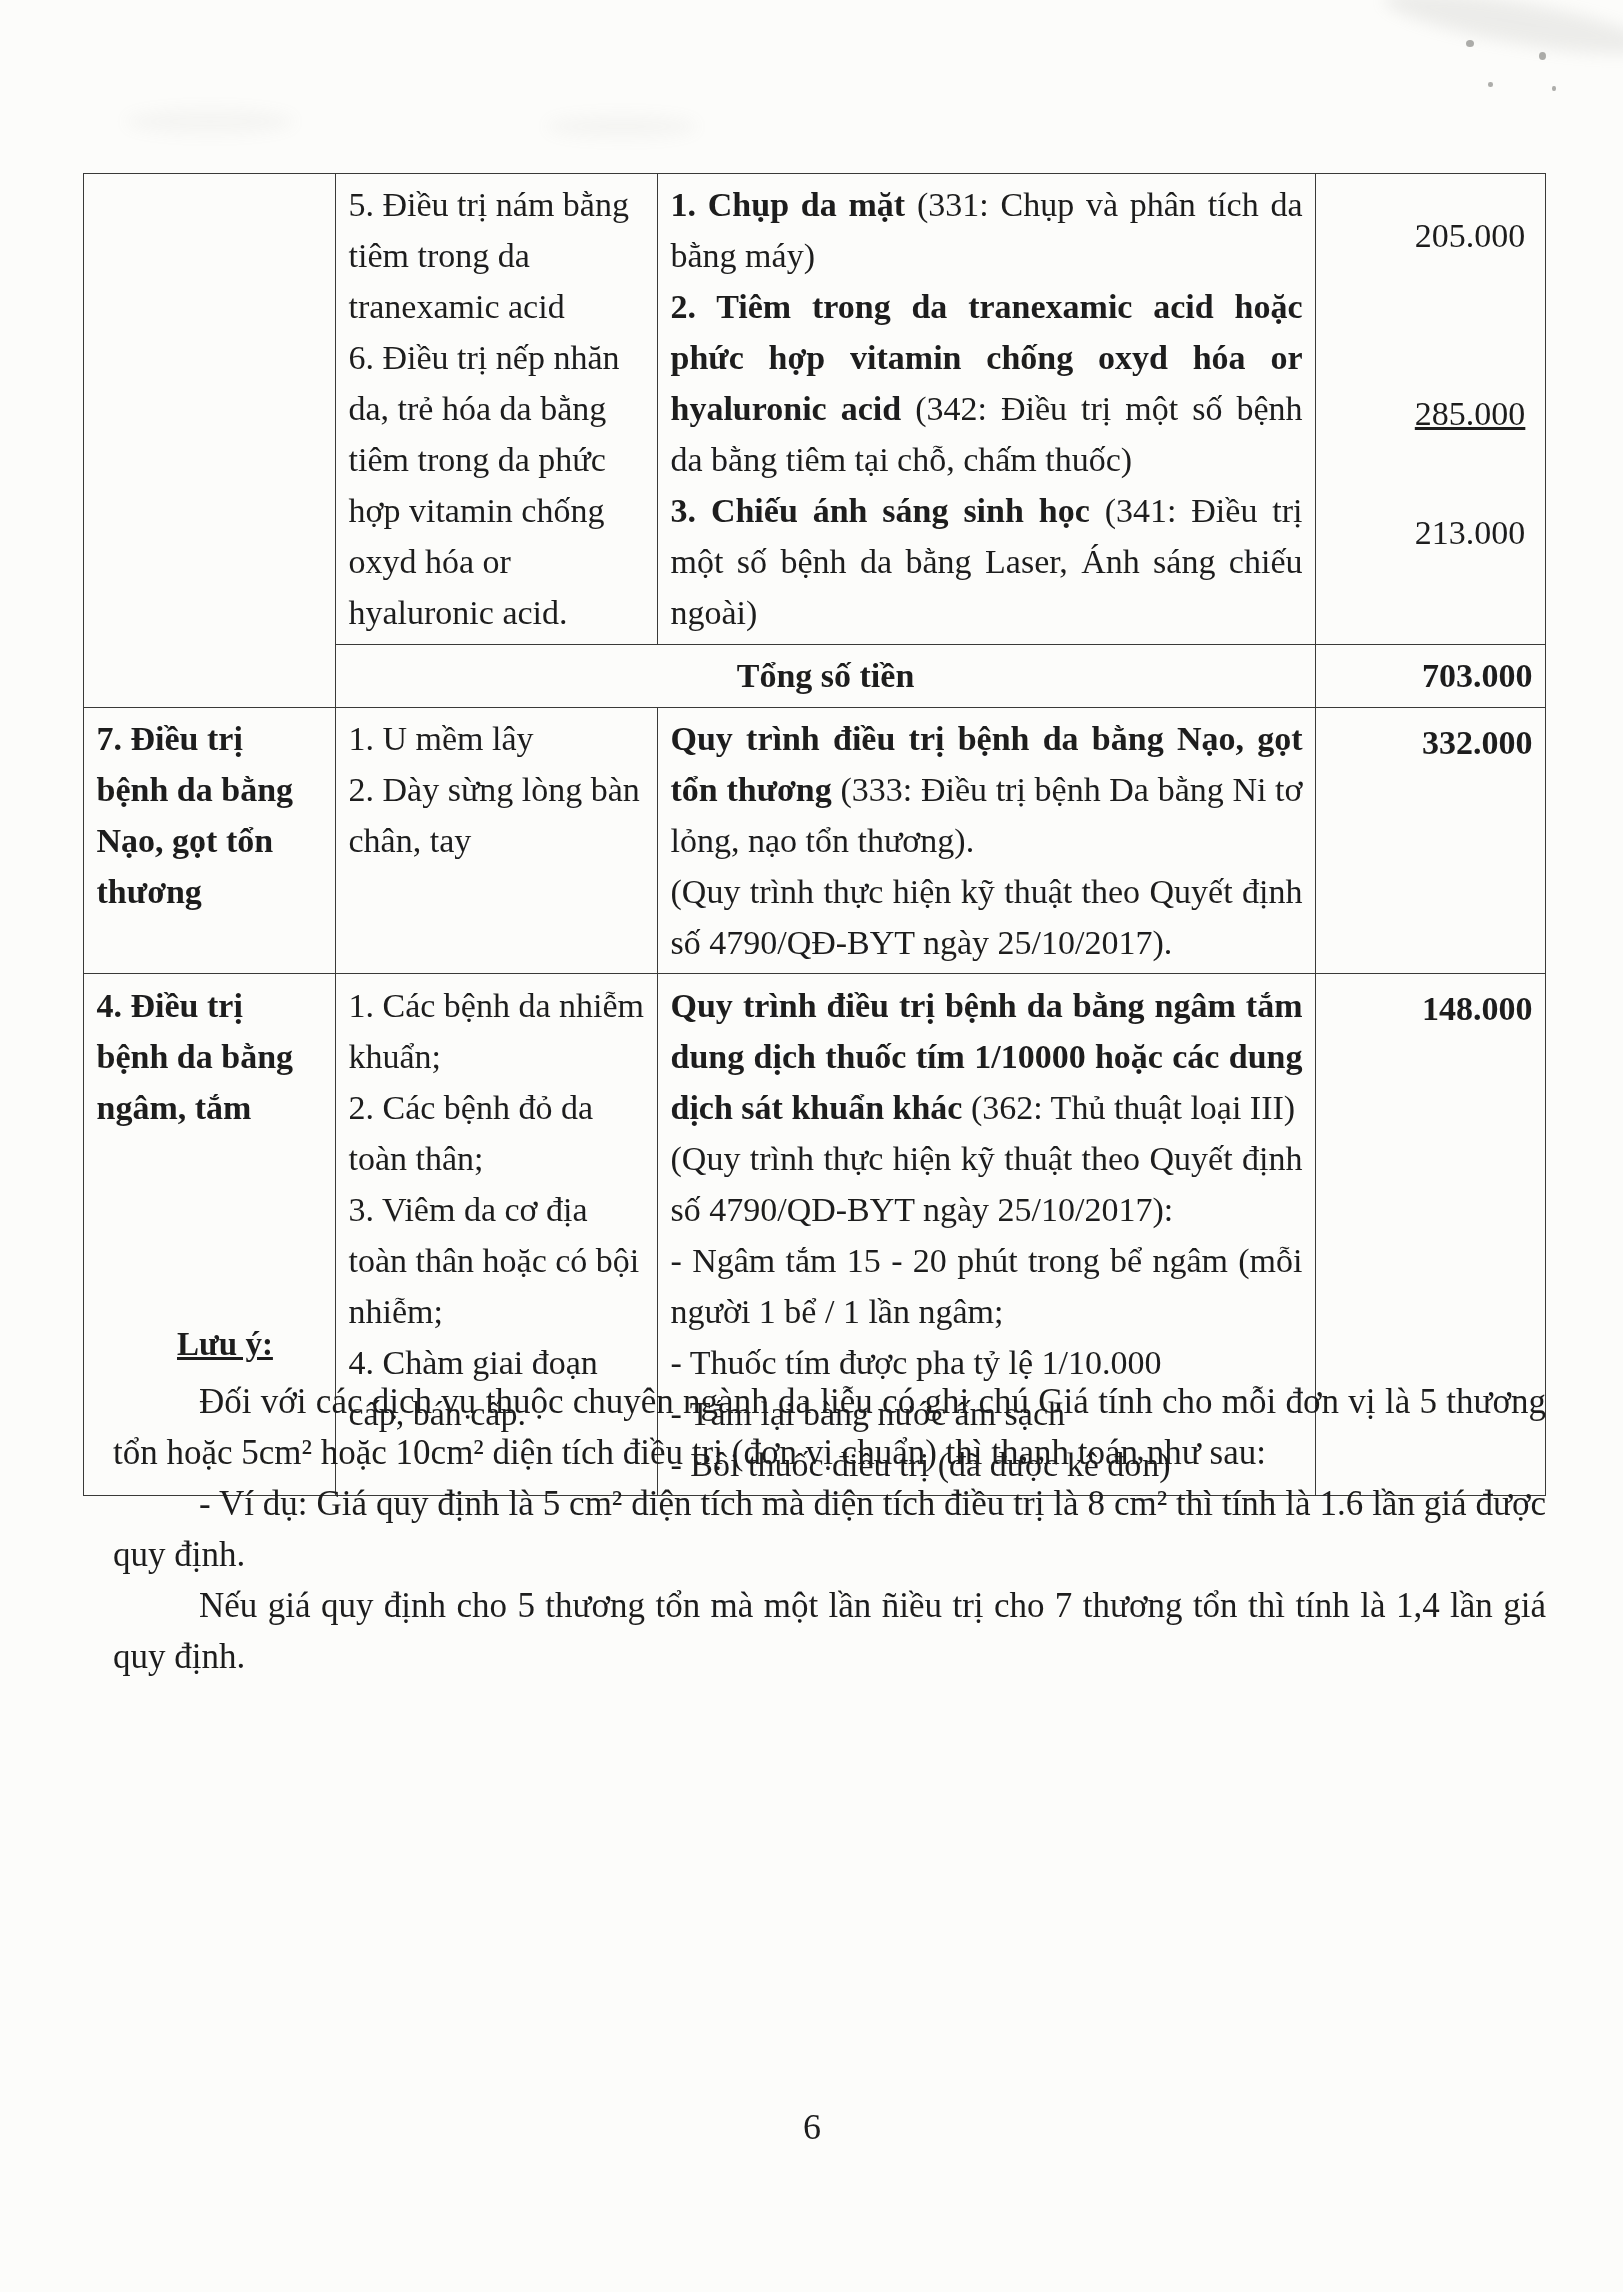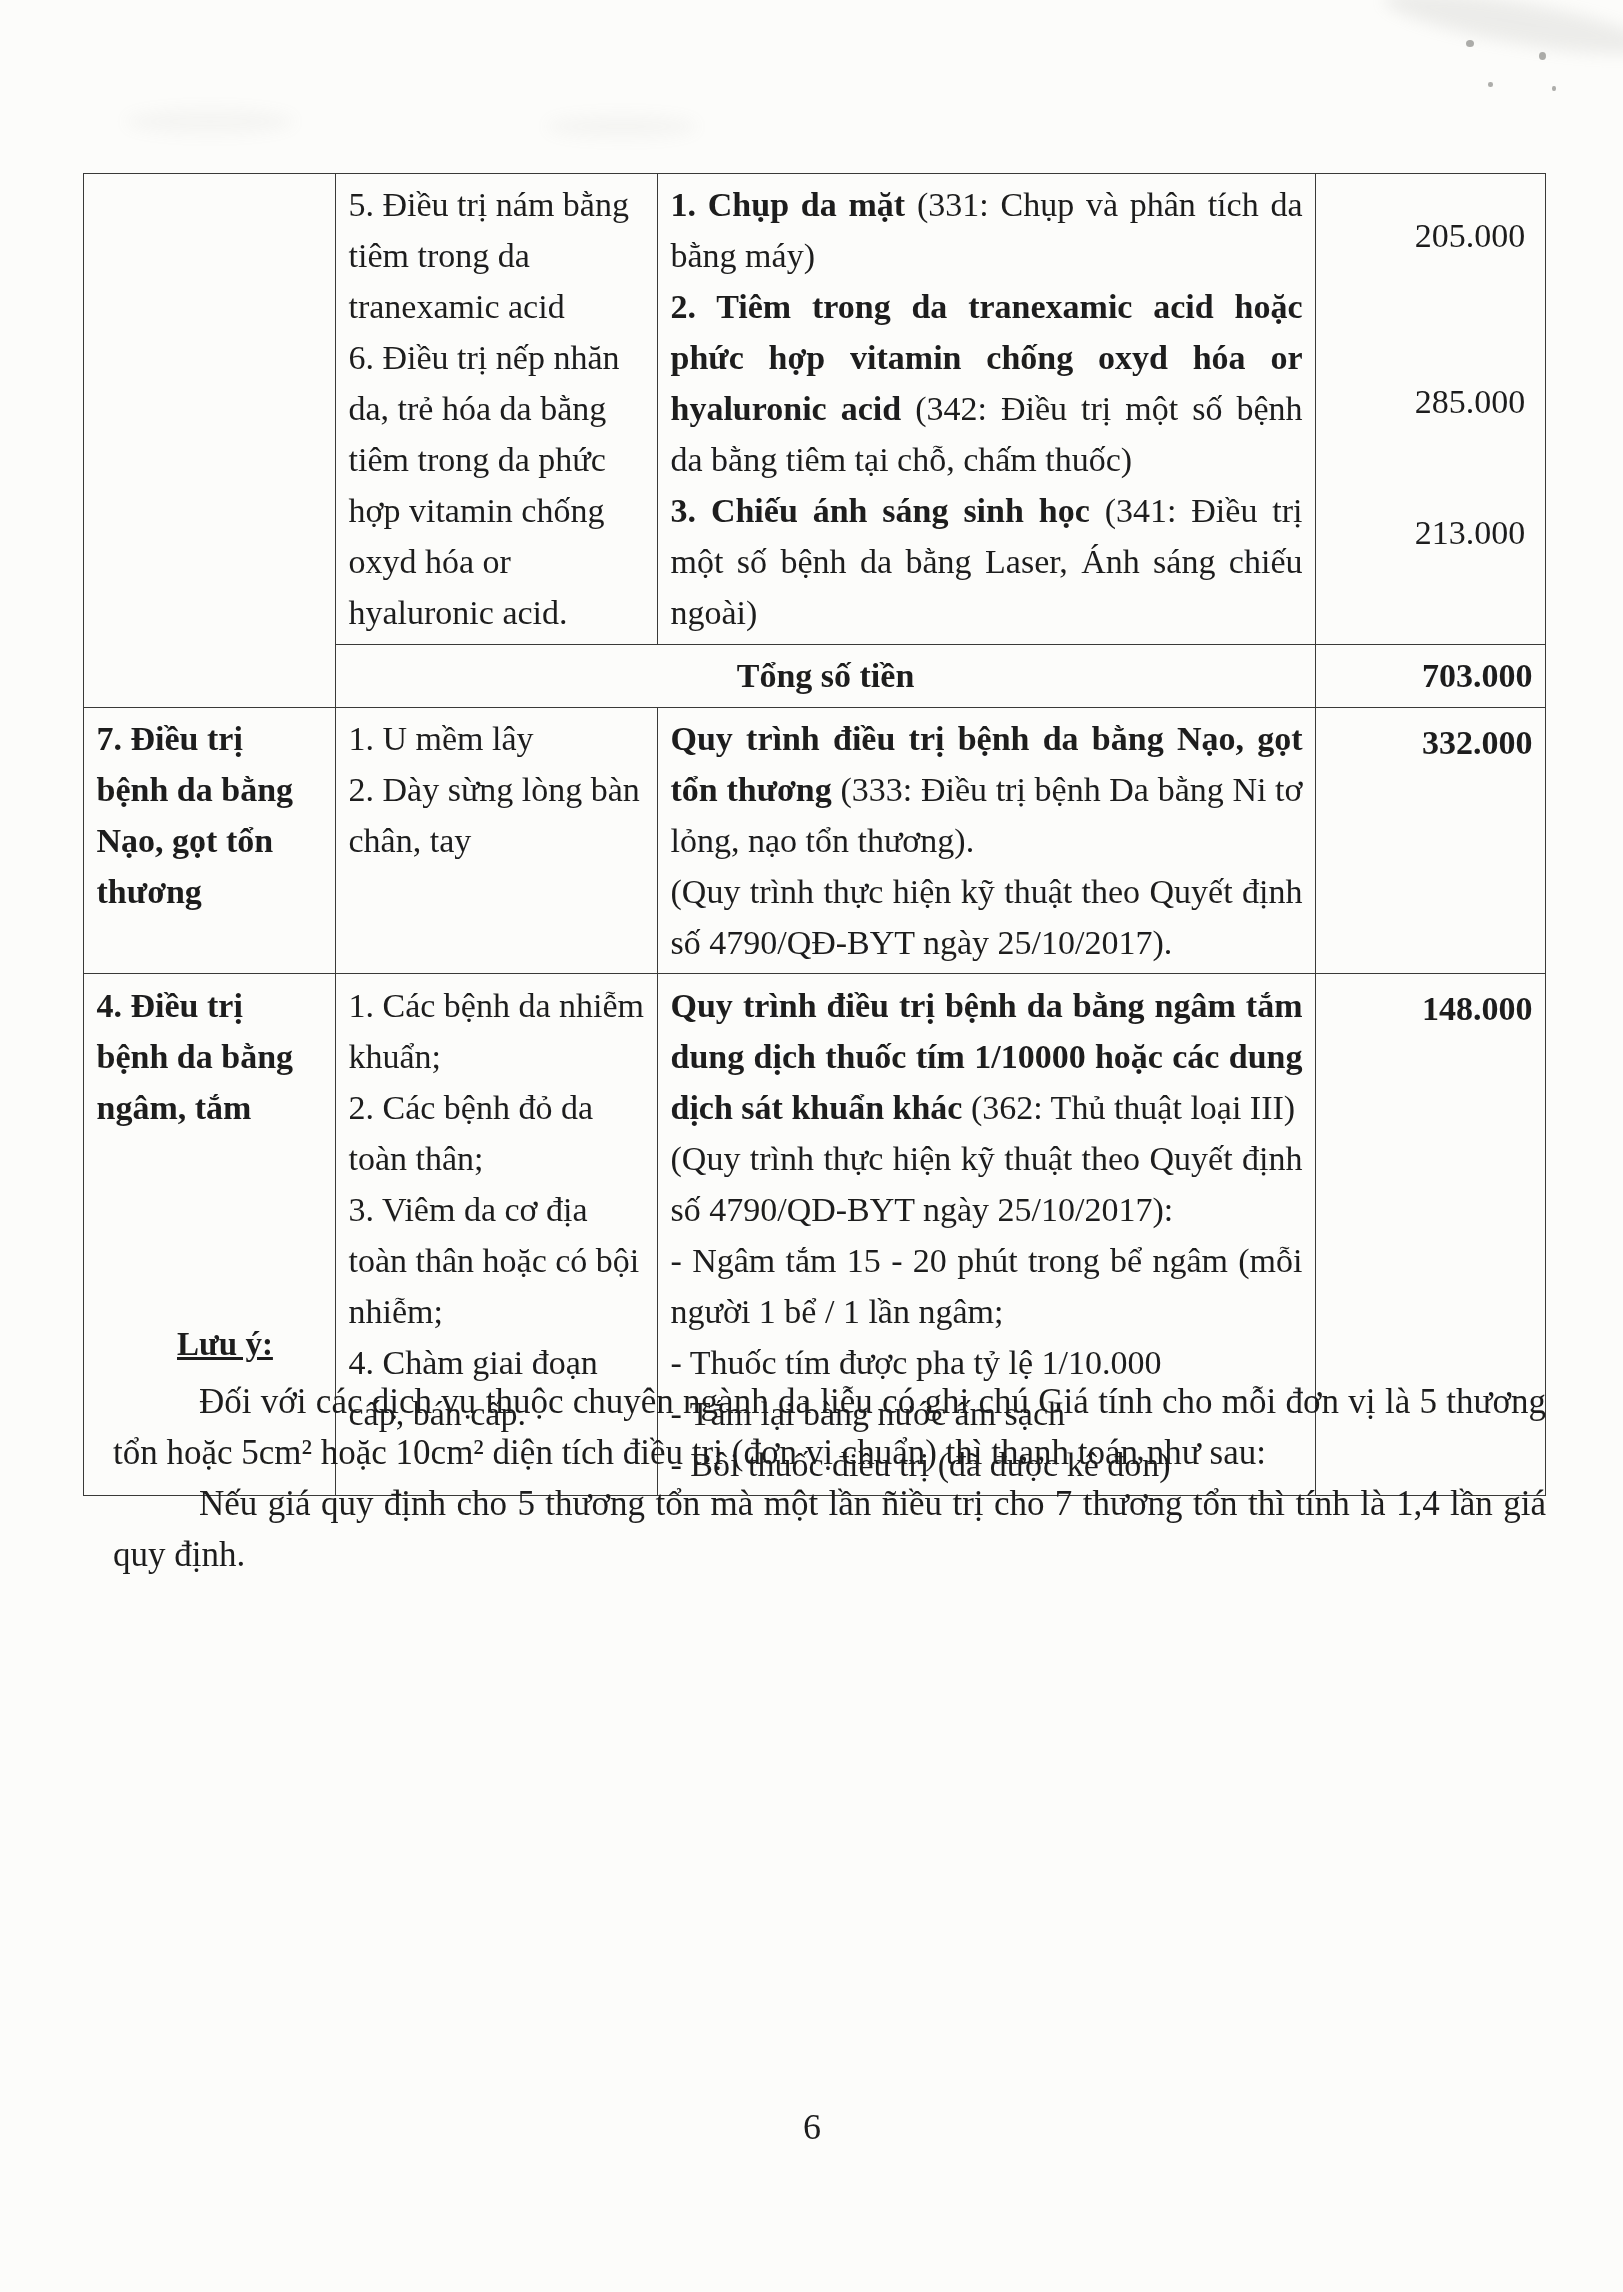--- a/index.html
+++ b/index.html
@@ -72,21 +72,21 @@
   td.ind-cell p { margin: 0; }
   td.proc-cell { text-align: justify; }
   td.proc-cell p { margin: 0; }
   td.price-cell {
     position: relative;
     text-align: right;
     padding-right: 19.7px;
   }
   .price-abs { position: absolute; right: 19.7px; }
   .p1 { top: 36px; }
-  .p2 { top: 202px; }
+  .p2 { top: 214px; text-decoration: underline; }
   .p3 { top: 333px; }
   td.total-label-cell {
     text-align: center;
     font-weight: bold;
     vertical-align: middle;
     padding: 0;
   }
   td.total-amount-cell {
     text-align: right;
     font-weight: bold;
@@ -204,17 +204,18 @@
     <td class="price-cell">
       <span class="price-top">148.000</span>
     </td>
   </tr>
 </tbody>
   </table>
 
 <div class="notes">
   <span class="notes-heading">Lưu ý:</span>
   <p>Đối với các dịch vụ thuộc chuyên ngành da liễu có ghi chú Giá tính cho mỗi đơn vị là 5 thương tổn hoặc 5cm² hoặc 10cm² diện tích điều trị (đơn vị chuẩn) thì thanh toán như sau:</p>
+  <p>- Ví dụ: Giá quy định là 5 cm² diện tích mà diện tích điều trị là 8 cm² thì tính là 1.6 lần giá được quy định.</p>
   <p>Nếu giá quy định cho 5 thương tổn mà một lần ñiều trị cho 7 thương tổn thì tính là 1,4 lần giá quy định.</p>
 </div>
 
 <div class="page-number">6</div>
 
 
 </body></html>

